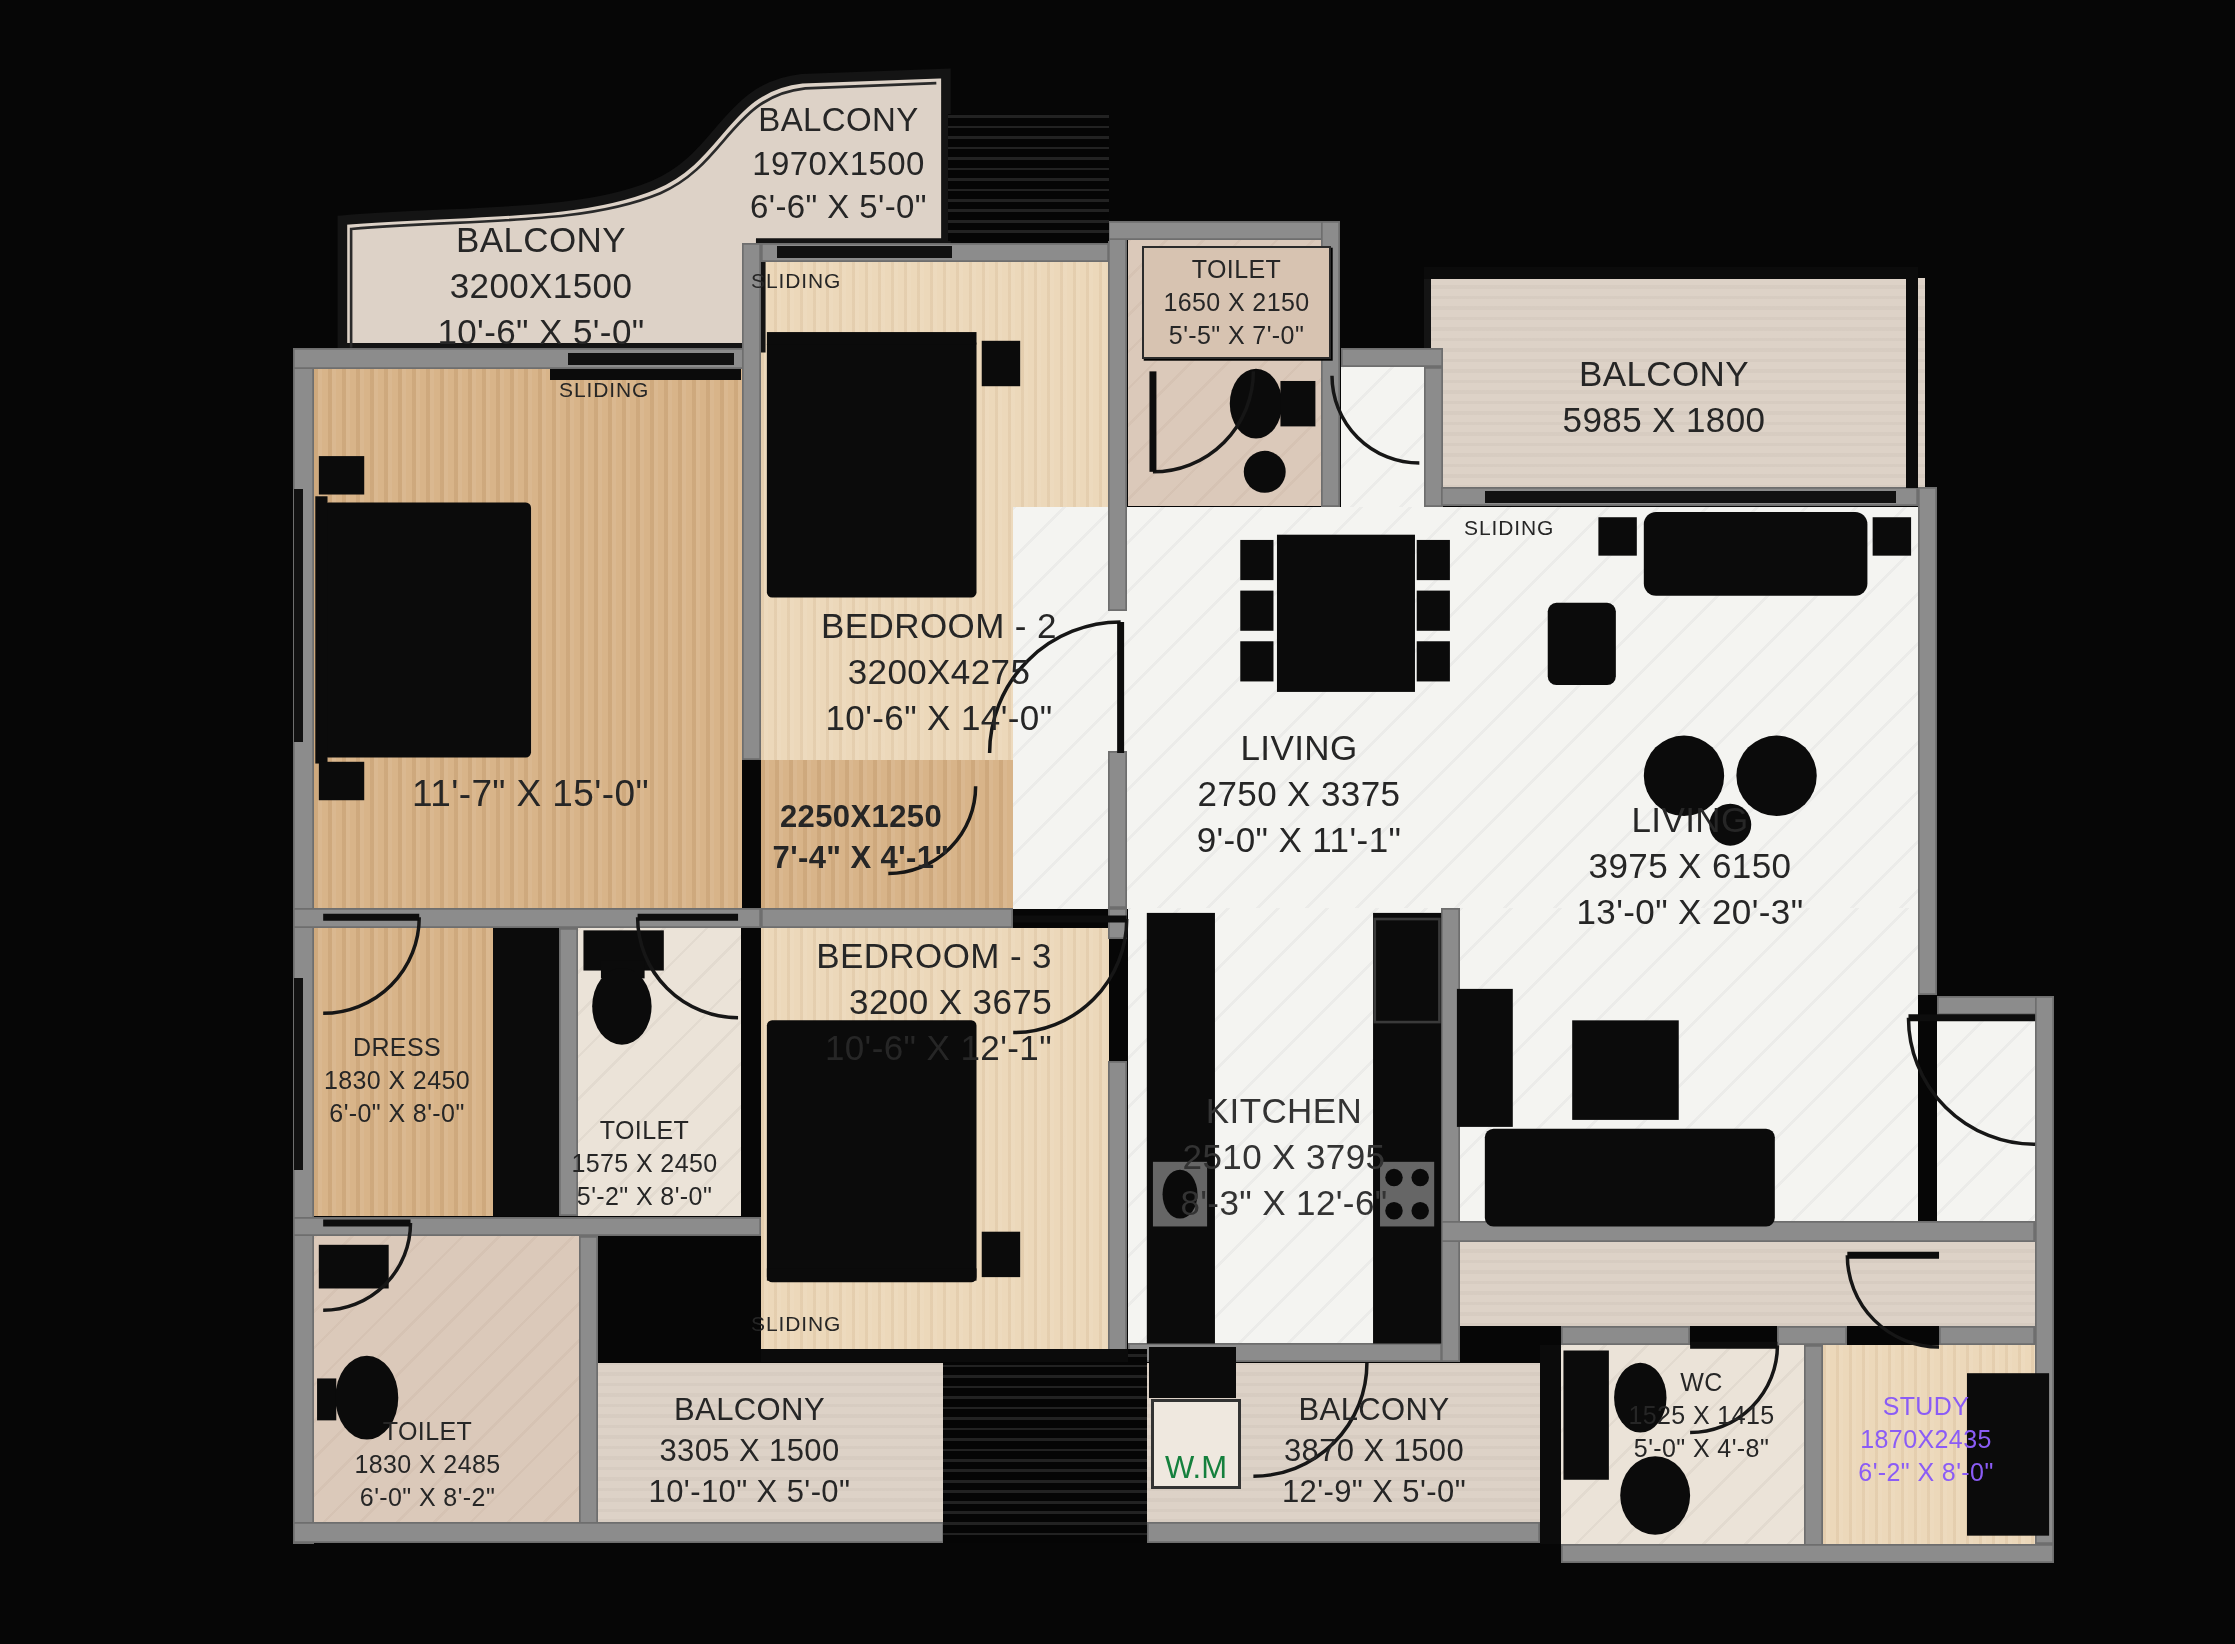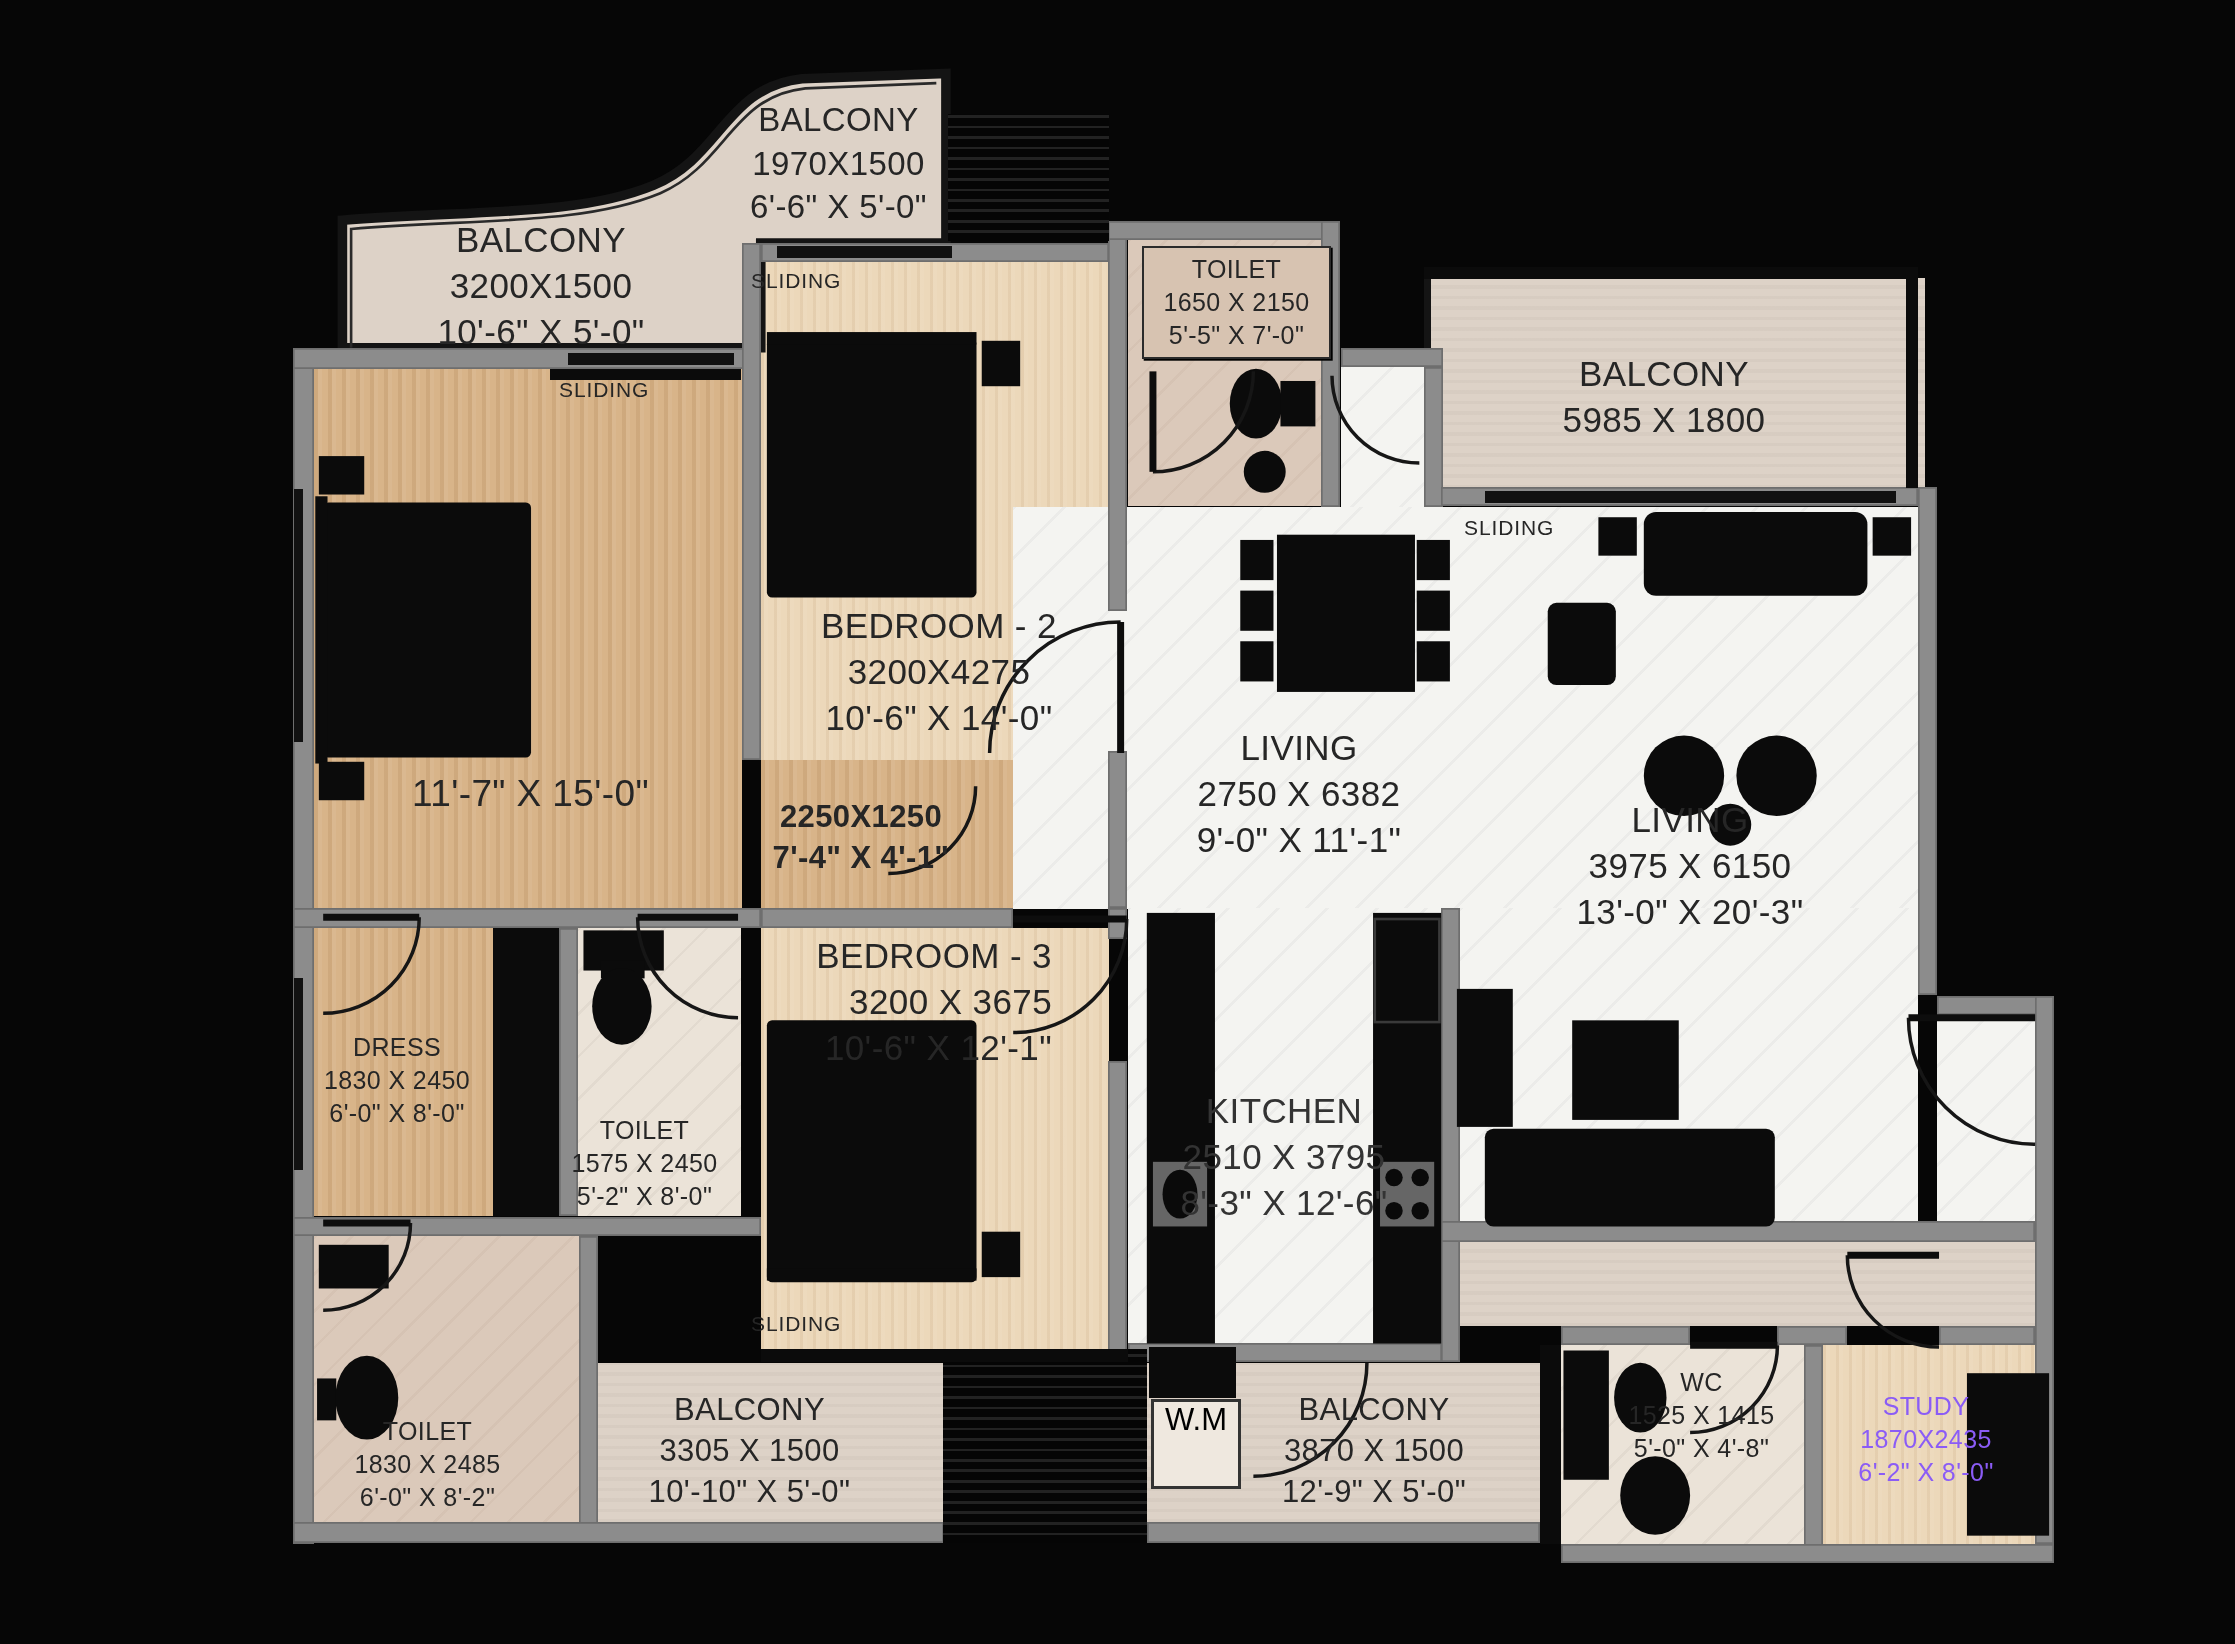--- a/index.html
+++ b/index.html
@@ -16,21 +16,21 @@
   .floor{z-index:10;}
   .wall{background:#8c8c8c;z-index:20;box-shadow:inset 0 0 0 1.7px #6e6e6e;}
   .blk{background:#0b0b0b;z-index:25;}
   .shaft{background:repeating-linear-gradient(0deg,#050505 0 7.9px,#222 7.9px 10.5px);z-index:25;}
   .win{background:#111;z-index:26;}
   .svg-layer{position:absolute;left:0;top:0;z-index:30;pointer-events:none;}
   .lbl{position:absolute;z-index:40;text-align:center;color:#262626;line-height:1.32;letter-spacing:0.4px;}
   .f40{font-size:35px;} .f42{font-size:37px;} .f38{font-size:33px;} .f36{font-size:31px;}
   .f29{font-size:25px;} .f24{font-size:21px;letter-spacing:0.9px;}
   .plate{background:#d7c3b1;border:2.6px solid #2b2b2b;box-shadow:1.7px 1.7px 0 #000;}
-  .wm-box{background:#efe8df;border:3.5px solid #333;z-index:35;display:flex;align-items:flex-start;justify-content:center;color:#000000;}
+  .wm-box{background:#efe8df;border:3.5px solid #333;z-index:35;display:flex;align-items:flex-end;justify-content:center;color:#15803d;}
 </style>
 </head>
 <body>
 
 <div class="abs floor wood-a" style="left:314px;top:369px;width:428px;height:540px;"></div>
 <div class="abs floor wood-a" style="left:761px;top:760px;width:252px;height:148px;"></div>
 <div class="abs floor wood-b" style="left:761px;top:262px;width:348px;height:498px;"></div>
 <div class="abs floor wood-b" style="left:761px;top:928px;width:348px;height:421px;"></div>
 <div class="abs floor wood-a" style="left:314px;top:928px;width:180px;height:288px;"></div>
 <div class="abs floor marble-lt" style="left:578px;top:928px;width:163px;height:288px;"></div>
@@ -231,21 +231,21 @@
   <div>11'-7" X 15'-0"</div>
 </div>
 
 <div class="lbl f36" style="left:767px;top:797px;width:188px;font-weight:bold;">
   <div>2250X1250</div>
   <div>7'-4" X 4'-1"</div>
 </div>
 
 <div class="lbl f40" style="left:1166px;top:725px;width:266px;">
   <div>LIVING</div>
-  <div>2750 X 6382</div>
+  <div>2750 X 3375</div>
   <div>9'-0" X 11'-1"</div>
 </div>
 
 <div class="lbl f40" style="left:1546px;top:797px;width:288px;">
   <div>LIVING</div>
   <div>3975 X 6150</div>
   <div>13'-0" X 20'-3"</div>
 </div>
 
 <div class="lbl f40" style="left:751px;top:933px;width:301px;text-align:right;">

